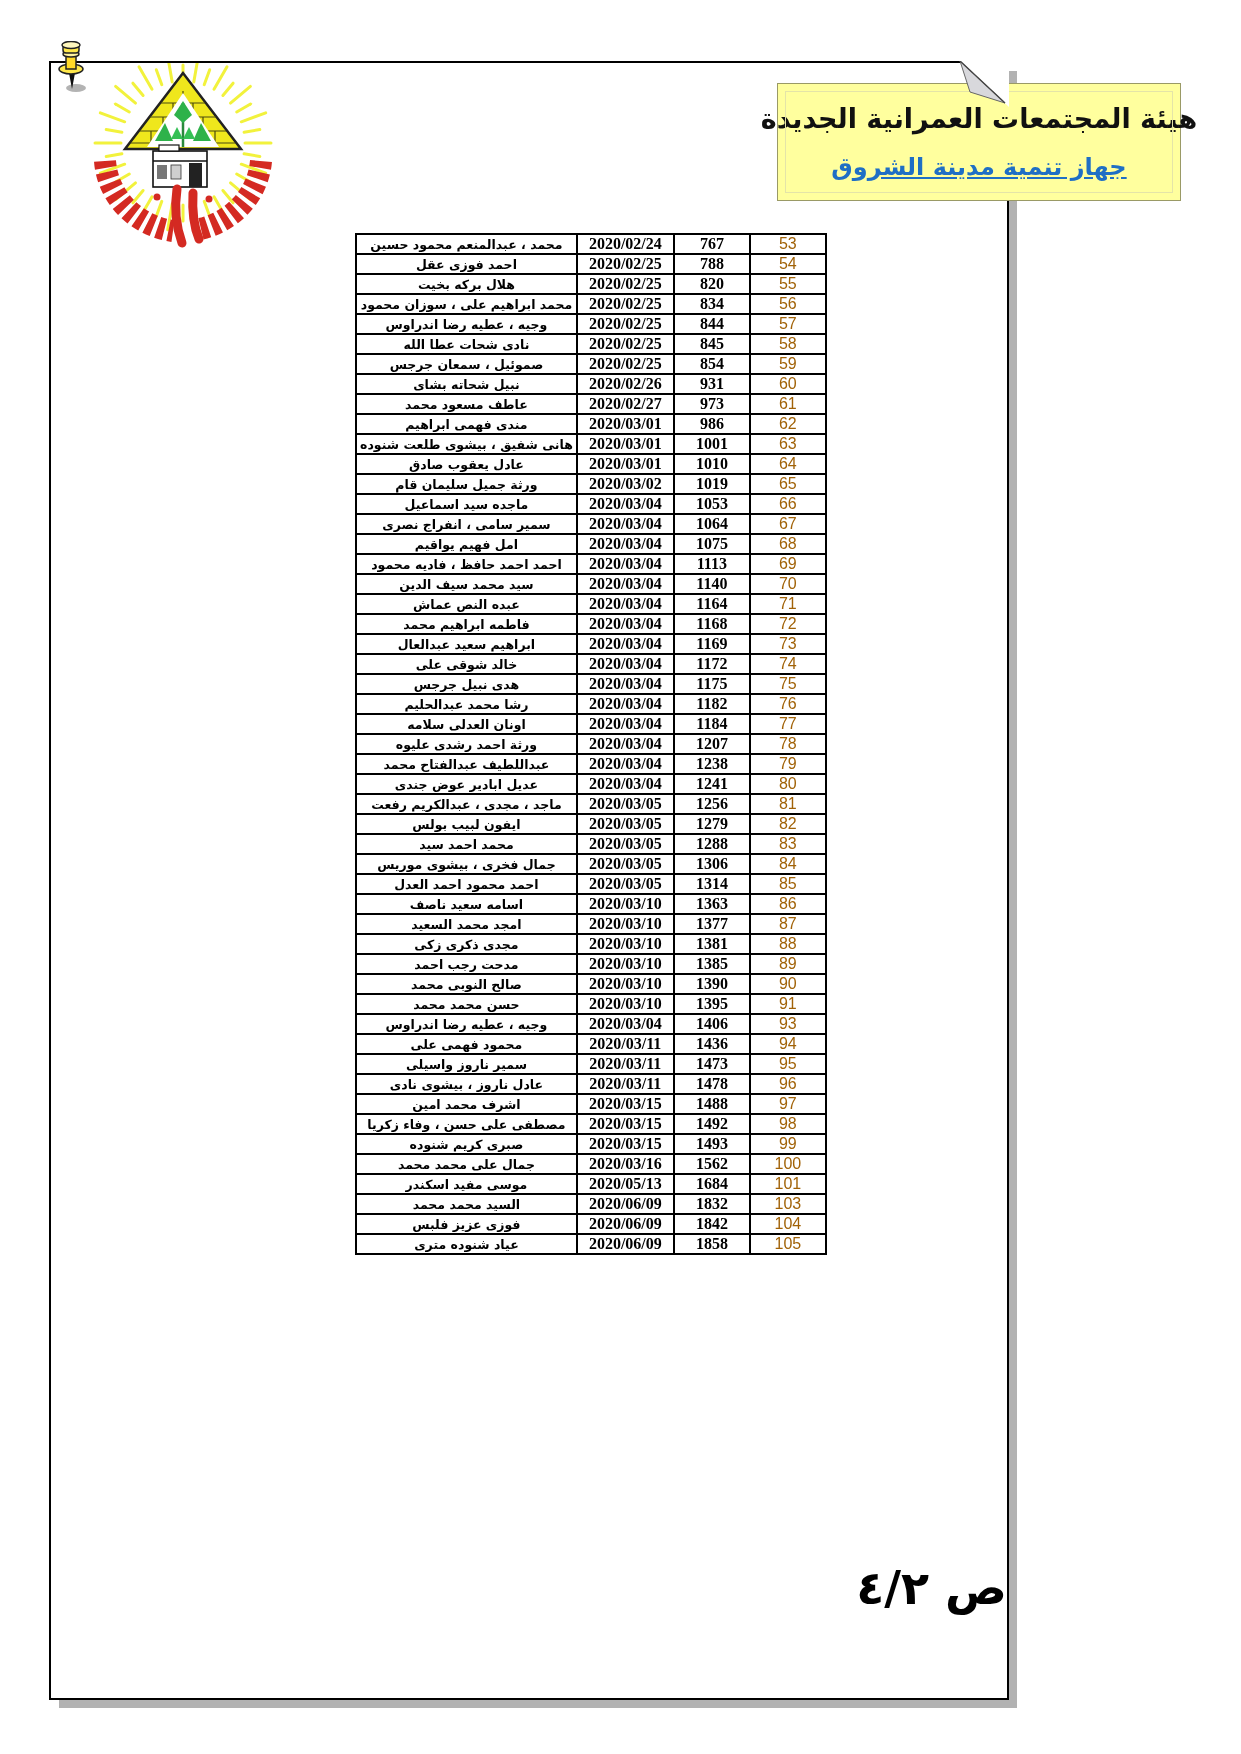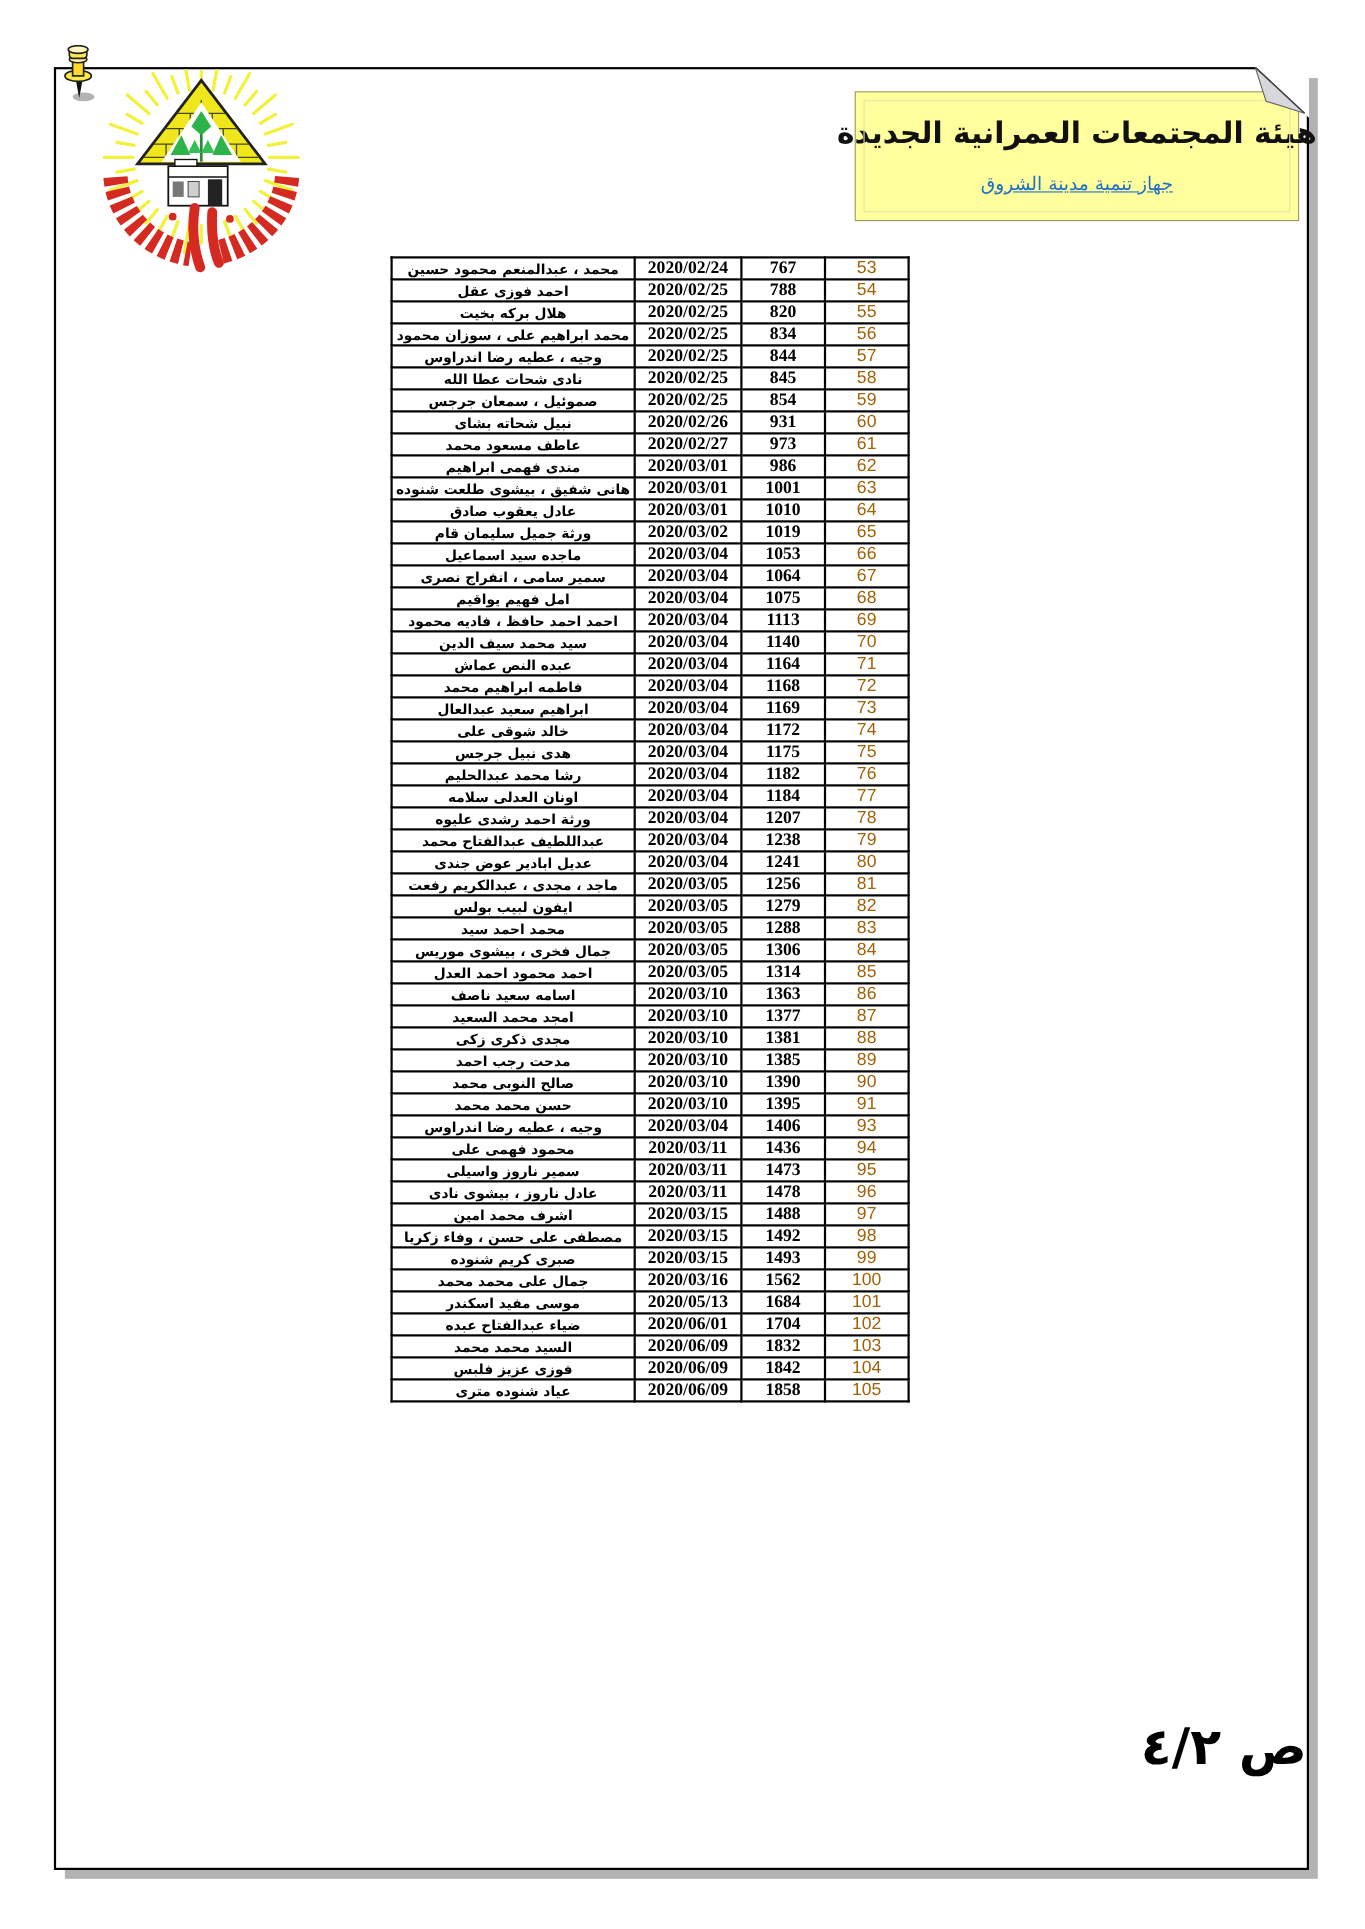--- a/index.html
+++ b/index.html
@@ -1,21 +1,21 @@
 <!DOCTYPE html>
 <html lang="ar"><head>
 <meta charset="utf-8">
 <style>
   html,body{margin:0;padding:0;}
   body{
     width:1241px;height:1754px;position:relative;background:#ffffff;
     font-family:"DejaVu Sans",sans-serif;overflow:hidden;
   }
   .page{
-    position:absolute;left:49px;top:61px;width:1141px;height:1639px;
+    position:absolute;left:49px;top:61px;width:960px;height:1639px;
     border:2px solid #000;background:#fff;box-sizing:border-box;
     box-shadow:9px 9px 0 -1px #b2b2b2;
   }
   
   .pushpin{position:absolute;left:0px;top:-22px;width:44px;height:54px;z-index:6;}
   
   .fold{position:absolute;top:-2px;right:-2px;width:58px;height:52px;z-index:5;}
   
   .logo{position:absolute;left:38px;top:0px;width:188px;height:188px;z-index:2;}
   
@@ -26,21 +26,21 @@
     z-index:2;
   }
   .header-box .inner-line{
     position:absolute;inset:7px;border:1px solid #e4e4a8;pointer-events:none;
   }
   .org-title{
     direction:rtl;font-weight:bold;font-size:27px;color:#111;line-height:1.1;
     font-family:"DejaVu Sans",sans-serif;white-space:nowrap;
   }
   .dept-title{
-    direction:rtl;font-weight:normal;font-size:17px;line-height:1.1;
+    direction:rtl;font-weight:bold;font-size:24px;line-height:1.1;
     text-decoration:underline;white-space:nowrap;
     font-family:"DejaVu Sans",sans-serif;
   }
   
   table.records{
     position:absolute;left:304px;top:170px;border-collapse:collapse;
     table-layout:fixed;z-index:1;
   }
   table.records td{
     border:2px solid #000;height:19.1px;padding:0 3px;text-align:center;
@@ -453,26 +453,20 @@
           <td class="c-receipt">1562</td>
           <td class="c-serial">100</td>
         </tr>
         <tr>
           <td class="c-name">موسى مفيد اسكندر</td>
           <td class="c-date">2020/05/13</td>
           <td class="c-receipt">1684</td>
           <td class="c-serial">101</td>
         </tr>
         <tr>
-          <td class="c-name">ضياء عبدالفتاح عبده</td>
-          <td class="c-date">2020/06/01</td>
-          <td class="c-receipt">1704</td>
-          <td class="c-serial">102</td>
-        </tr>
-        <tr>
           <td class="c-name">السيد محمد محمد</td>
           <td class="c-date">2020/06/09</td>
           <td class="c-receipt">1832</td>
           <td class="c-serial">103</td>
         </tr>
         <tr>
           <td class="c-name">فوزى عزيز فلبس</td>
           <td class="c-date">2020/06/09</td>
           <td class="c-receipt">1842</td>
           <td class="c-serial">104</td>

